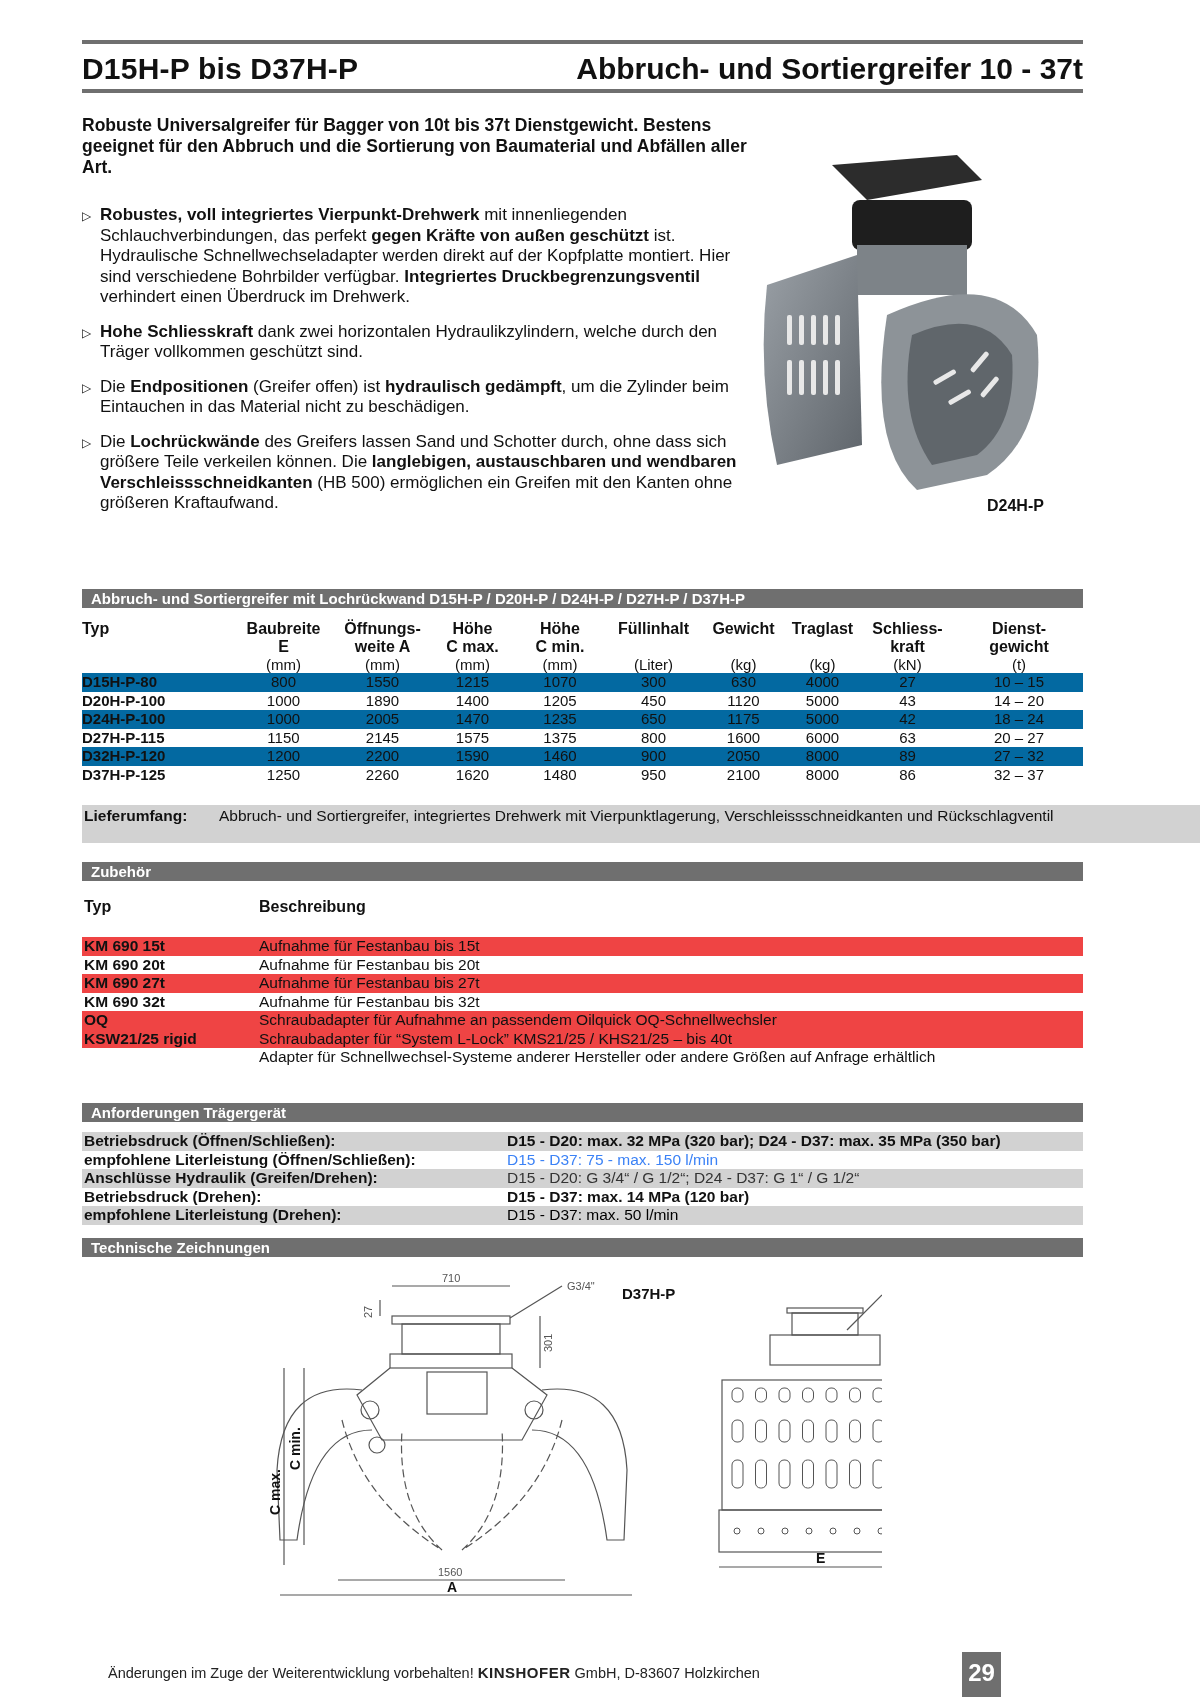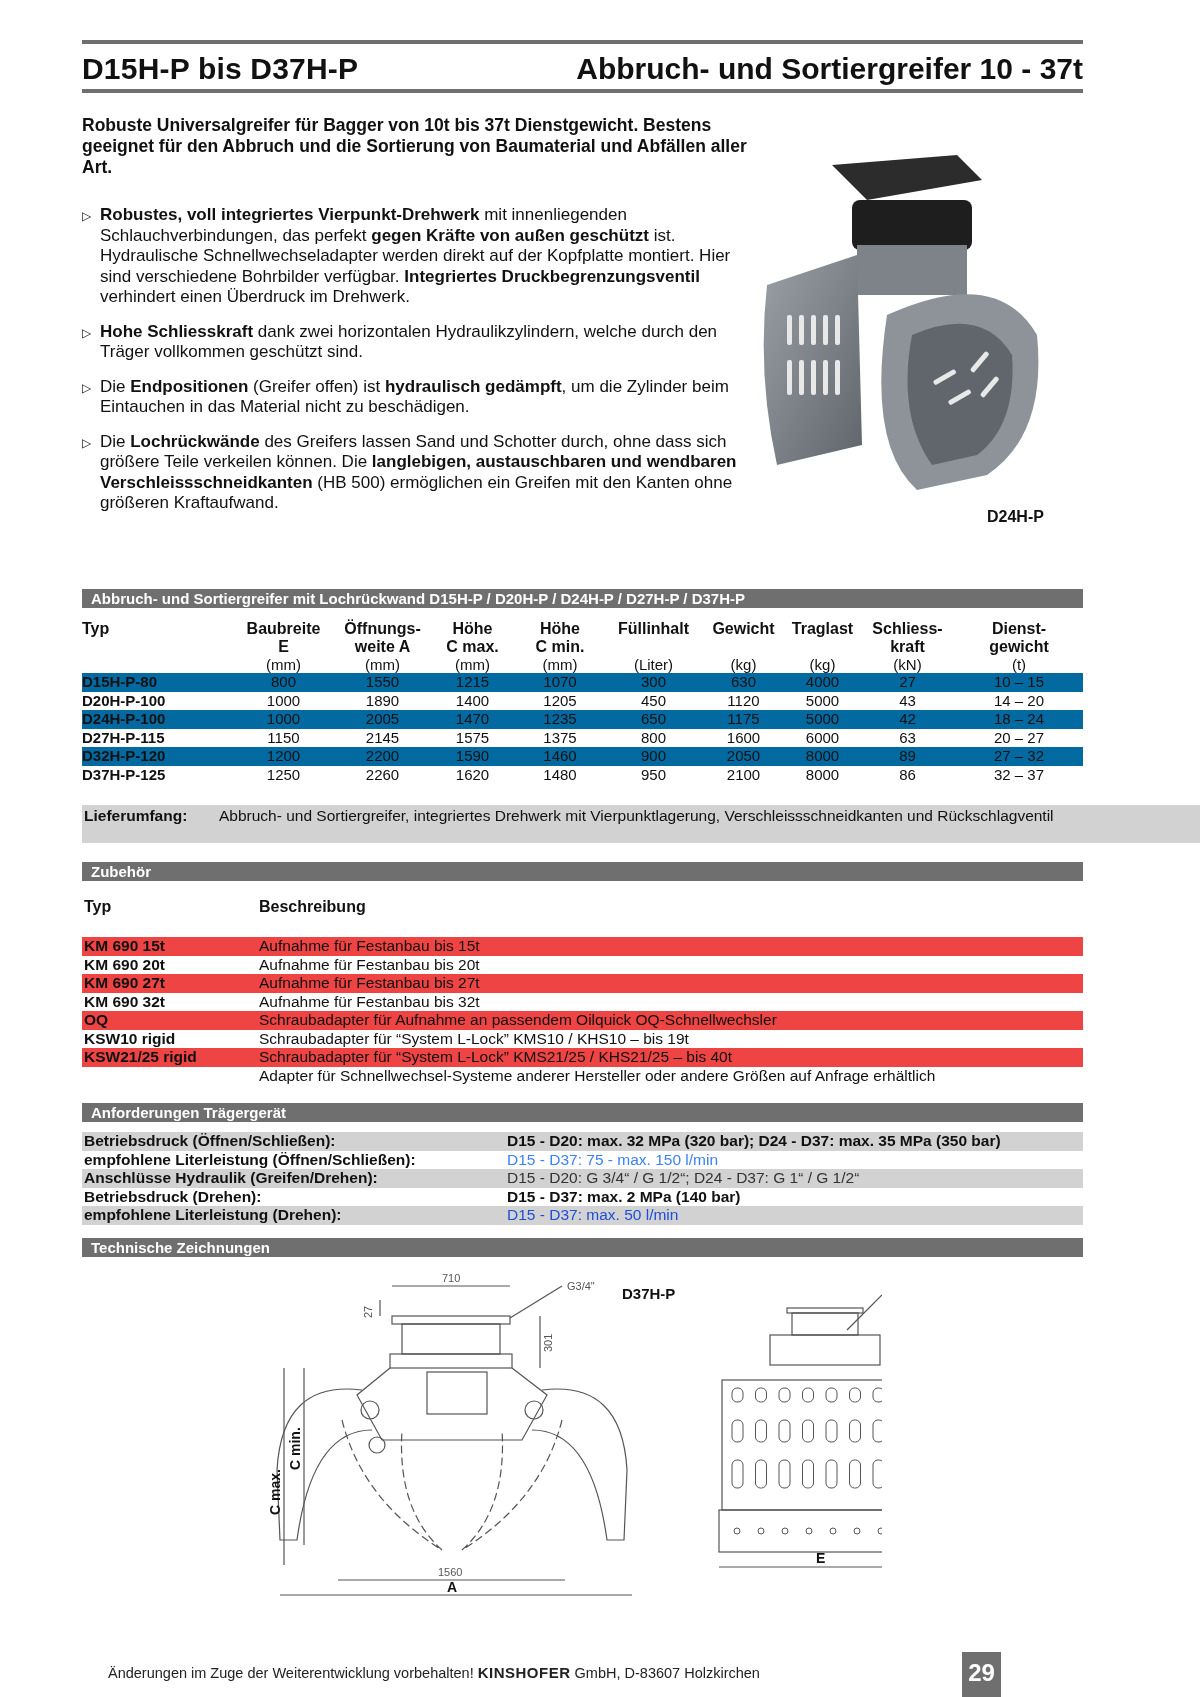--- a/index.html
+++ b/index.html
@@ -7,21 +7,21 @@
   .page { position:absolute; left:82px; top:0; width:1001px; }
   .rule { position:absolute; left:0; width:1001px; height:4px; background:#6f6f6f; }
   .title-l { position:absolute; left:0; top:52px; font-size:30px; font-weight:bold; letter-spacing:0.2px; }
   .title-r { position:absolute; right:0; top:52px; font-size:30px; font-weight:bold; }
   .intro { position:absolute; left:0; top:115px; width:680px; font-size:17.5px; font-weight:bold; line-height:21px; }
   .bullets { position:absolute; left:0; top:205px; width:670px; font-size:17px; line-height:20.5px; }
   .bullet { position:relative; padding-left:18px; margin-bottom:14px; }
   .bullet .tri { position:absolute; left:0; top:1px; font-size:12px; }
   .bullet b { font-weight:bold; }
   .photo { position:absolute; left:655px; top:145px; width:330px; height:360px; }
-  .photo-cap { position:absolute; left:905px; top:508px; font-size:16px; font-weight:bold;text-align:right; }
+  .photo-cap { position:absolute; left:905px; top:497px; font-size:16px; font-weight:bold;text-align:right; }
   .bar { position:absolute; left:0; width:1001px; height:19px; background:#6f6f6f; color:#fff; font-weight:bold; font-size:15px; line-height:19px; padding-left:9px; box-sizing:border-box; }
   table { border-collapse:collapse; }
   .spec { position:absolute; left:0; top:620px; width:1001px; font-size:15px; }
   .spec th { font-weight:bold; font-size:16px; line-height:18px; vertical-align:top; text-align:center; padding:0; }
   .spec th.typ { text-align:left; }
   .spec td.unit { text-align:center; line-height:17px; font-size:15px; padding:0; }
   .spec td { text-align:center; line-height:18.5px; padding:0; }
   .spec td.typ { text-align:left; font-weight:bold; }
   .spec tr.alt td { background:#0369a1; }
   .liefer { position:absolute; left:0; top:805px; width:1124px; height:38px; background:#d2d2d2; font-size:15.5px; line-height:18px; }
@@ -263,24 +263,20 @@
           <td>Aufnahme für Festanbau bis 27t</td>
         </tr>
         <tr>
           <td class="k">KM 690 32t</td>
           <td>Aufnahme für Festanbau bis 32t</td>
         </tr>
         <tr class="alt">
           <td class="k">OQ</td>
           <td>Schraubadapter für Aufnahme an passendem Oilquick OQ-Schnellwechsler</td>
         </tr>
-        <tr>
-          <td class="k">KSW10 rigid</td>
-          <td>Schraubadapter für “System L-Lock” KMS10 / KHS10 – bis 19t</td>
-        </tr>
         <tr class="alt">
           <td class="k">KSW21/25 rigid</td>
           <td>Schraubadapter für “System L-Lock” KMS21/25 / KHS21/25 – bis 40t</td>
         </tr>
         <tr>
           <td class="k"></td>
           <td>Adapter für Schnellwechsel-Systeme anderer Hersteller oder andere Größen auf Anfrage erhältlich</td>
         </tr>
       </tbody>
   </table>
@@ -295,25 +291,25 @@
         <tr>
           <td class="k">empfohlene Literleistung (Öffnen/Schließen):</td>
           <td style="color: #3b82f6;">D15 - D37: 75 - max. 150 l/min</td>
         </tr>
         <tr class="alt">
           <td class="k">Anschlüsse Hydraulik (Greifen/Drehen):</td>
           <td style="color: rgb(51, 51, 51);">D15 - D20: G 3/4“ / G 1/2“; D24 - D37: G 1“ / G 1/2“</td>
         </tr>
         <tr>
           <td class="k">Betriebsdruck (Drehen):</td>
-          <td class="b">D15 - D37: max. 2 MPa (140 bar)</td>
+          <td class="b">D15 - D37: max. 14 MPa (120 bar)</td>
         </tr>
         <tr class="alt">
           <td class="k">empfohlene Literleistung (Drehen):</td>
-          <td style="color: #1d4ed8;">D15 - D37: max. 50 l/min</td>
+          <td style="color: #000000;">D15 - D37: max. 50 l/min</td>
         </tr>
       </tbody>
   </table>
 
   <div class="bar" style="top:1238px;">Technische Zeichnungen</div>
 
   <div class="d37">D37H-P</div>
 
   <svg class="drawing" viewBox="0 0 660 360">
     <g stroke="#555" stroke-width="1.2" fill="none">

